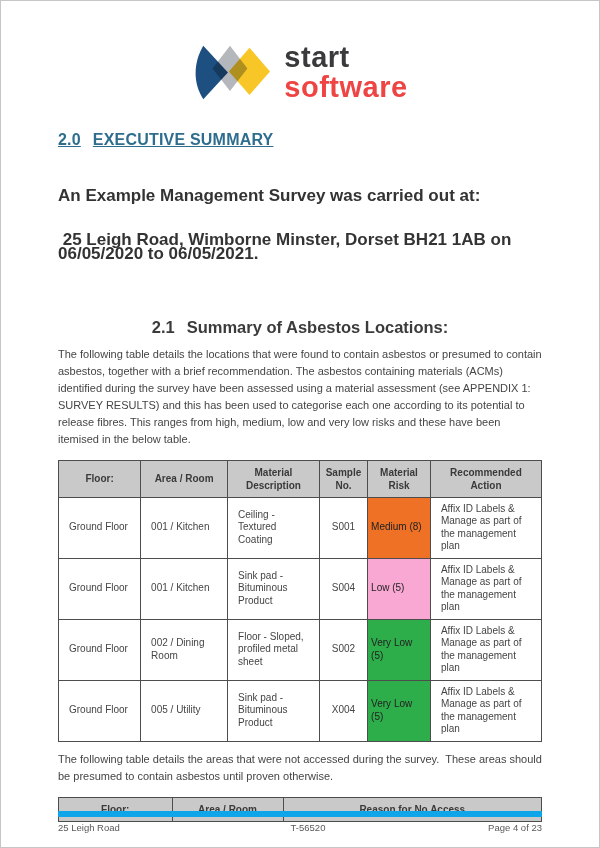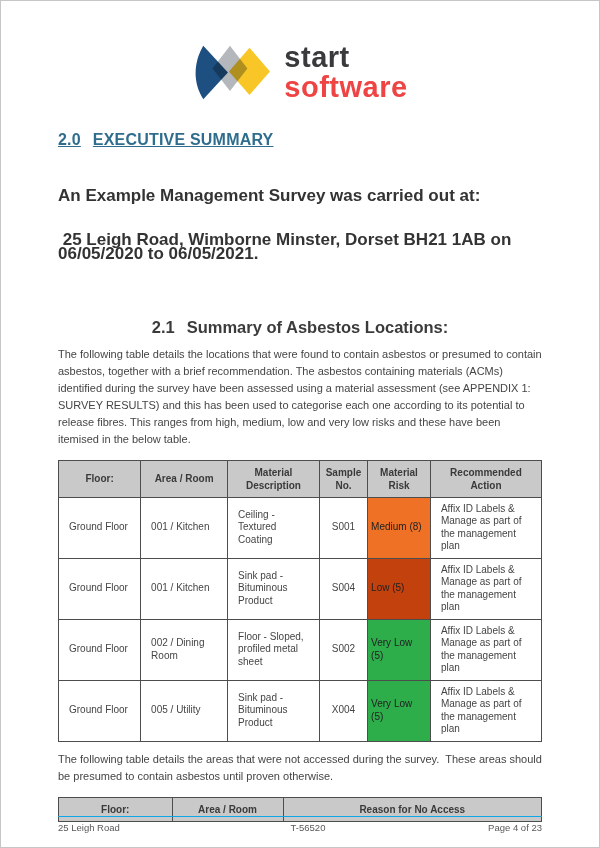--- a/index.html
+++ b/index.html
@@ -89,21 +89,21 @@
   }
   td.center { text-align: center; padding: 10px 3px; }
   td.risk { text-align: left; padding: 5px 3px; color: #222222; }
 
   
   .footer {
     position: absolute;
     left: 57px;
     right: 57px;
     bottom: 14px;
-    border-top: 1px solid #0ea5e9;
+    border-top: 6px solid #0ea5e9;
     padding-top: 5px;
     font-size: 9.5px;
     color: #595959;
     display: flex;
     justify-content: space-between;
   }
   .footer .center-item {
     position: absolute;
     left: 16px; right: 0;
     text-align: center;
@@ -167,21 +167,21 @@
           <td>Ceiling - Textured Coating</td>
           <td class="center">S001</td>
           <td class="risk" style="background: rgb(238, 113, 37);">Medium (8)</td>
           <td>Affix ID Labels &amp; Manage as part of the management plan</td>
         </tr>
         <tr>
           <td>Ground Floor</td>
           <td>001 / Kitchen</td>
           <td>Sink pad - Bituminous Product</td>
           <td class="center">S004</td>
-          <td class="risk" style="background: #c2410c;">Low (5)</td>
+          <td class="risk" style="background: #f9a8d4;">Low (5)</td>
           <td>Affix ID Labels &amp; Manage as part of the management plan</td>
         </tr>
         <tr>
           <td>Ground Floor</td>
           <td>002 / Dining Room</td>
           <td>Floor - Sloped, profiled metal sheet</td>
           <td class="center">S002</td>
           <td class="risk" style="background: rgb(46, 173, 75);">Very Low (5)</td>
           <td>Affix ID Labels &amp; Manage as part of the management plan</td>
         </tr>

